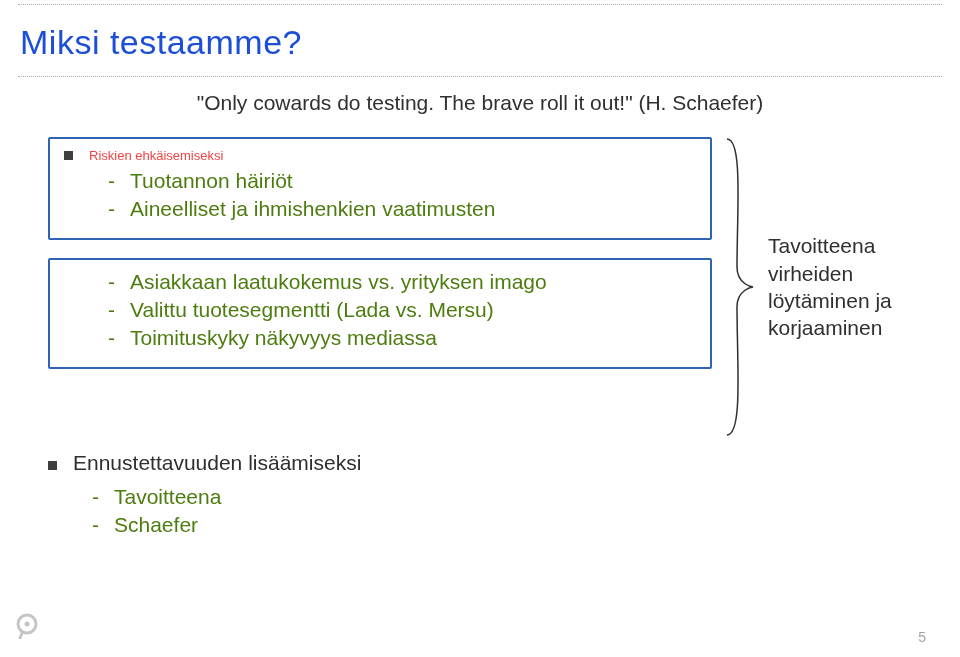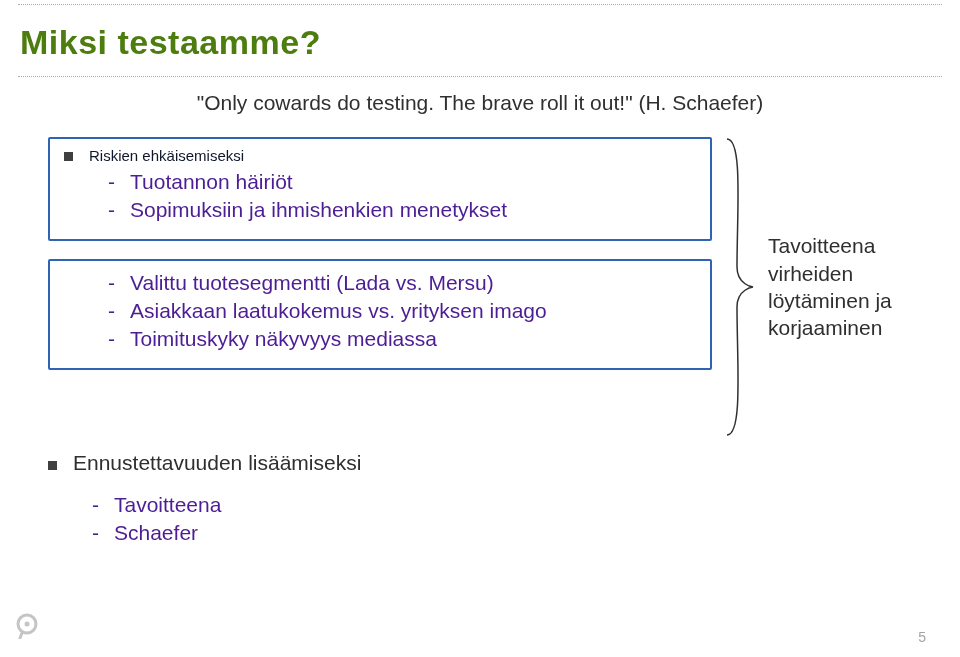--- a/index.html
+++ b/index.html
@@ -12,22 +12,22 @@
     padding: 0 18px;
   }
   .dotted-divider {
     border: none;
     border-top: 1.5px dotted #a9a9a9;
     height: 0;
     margin: 0;
   }
   .title {
     font-size: 34px;
-    font-weight: bold;
-    color: #4d7c0f;
+    font-weight: normal;
+    color: #1d4ed8;
     letter-spacing: 0.5px;
     padding: 18px 0 14px 2px;
   }
   .quote {
     text-align: center;
     font-size: 21px;
     color: #303030;
     padding: 14px 0 22px 0;
   }
   .content-row {
@@ -42,35 +42,35 @@
     border: 2px solid #2f63b3;
     border-radius: 2px;
     padding: 8px 14px 14px 14px;
     margin-bottom: 18px;
     background: #fff;
   }
   .box-head {
     display: flex;
     align-items: baseline;
     gap: 16px;
-    font-size: 15px;
-    color: #0f172a;
+    font-size: 13px;
+    color: #ef4444;
     margin-bottom: 4px;
   }
   .bullet-square {
     width: 9px; height: 9px;
     background: #3f3f3f;
     display: inline-block;
     flex: 0 0 9px;
     margin-top: 4px;
   }
   .sub-list { list-style: none; padding-left: 44px; }
   .sub-list li {
     font-size: 21px;
-    color: #4c1d95;
+    color: #4d7c0f;
     line-height: 1.35;
     position: relative;
     padding-left: 22px;
   }
   .sub-list li::before {
     content: "-";
     position: absolute;
     left: 0;
   }
   .brace-col {
@@ -97,21 +97,21 @@
   .footer-block {
     padding-left: 30px;
     margin-top: -4px;
   }
   .plain-head {
     display: flex;
     align-items: baseline;
     gap: 16px;
     font-size: 21px;
     color: #2f2f2f;
-    margin-bottom: 16px;
+    margin-bottom: 8px;
   }
   .page-num {
     position: absolute;
     right: 34px;
     bottom: 12px;
     font-size: 14px;
     color: #a3a3a3;
   }
   .logo {
     position: absolute;
@@ -138,28 +138,28 @@
 
   <div class="boxes-col">
 
     <div class="box">
       <div class="box-head">
         <span class="bullet-square"></span>
         <span>Riskien ehkäisemiseksi</span>
       </div>
       <ul class="sub-list">
         <li>Tuotannon häiriöt</li>
-        <li>Sopimuksiin ja ihmishenkien menetykset</li>
+        <li>Aineelliset ja ihmishenkien vaatimusten</li>
       </ul>
     </div>
 
     <div class="box">
       <ul class="sub-list">
+        <li>Asiakkaan laatukokemus vs. yrityksen imago</li>
         <li>Valittu tuotesegmentti (Lada vs. Mersu)</li>
-        <li>Asiakkaan laatukokemus vs. yrityksen imago</li>
         <li>Toimituskyky näkyvyys mediassa</li>
       </ul>
     </div>
 
   </div>
 
   <div class="brace-col">
     <svg class="brace-svg" width="30" height="300" viewBox="0 0 30 300">
       <path d="M2,2 C18,2 12,75 12,130 C12,148 28,150 28,150 C28,150 12,152 12,170 C12,225 18,298 2,298" stroke-width="1.5"></path>
     </svg>

